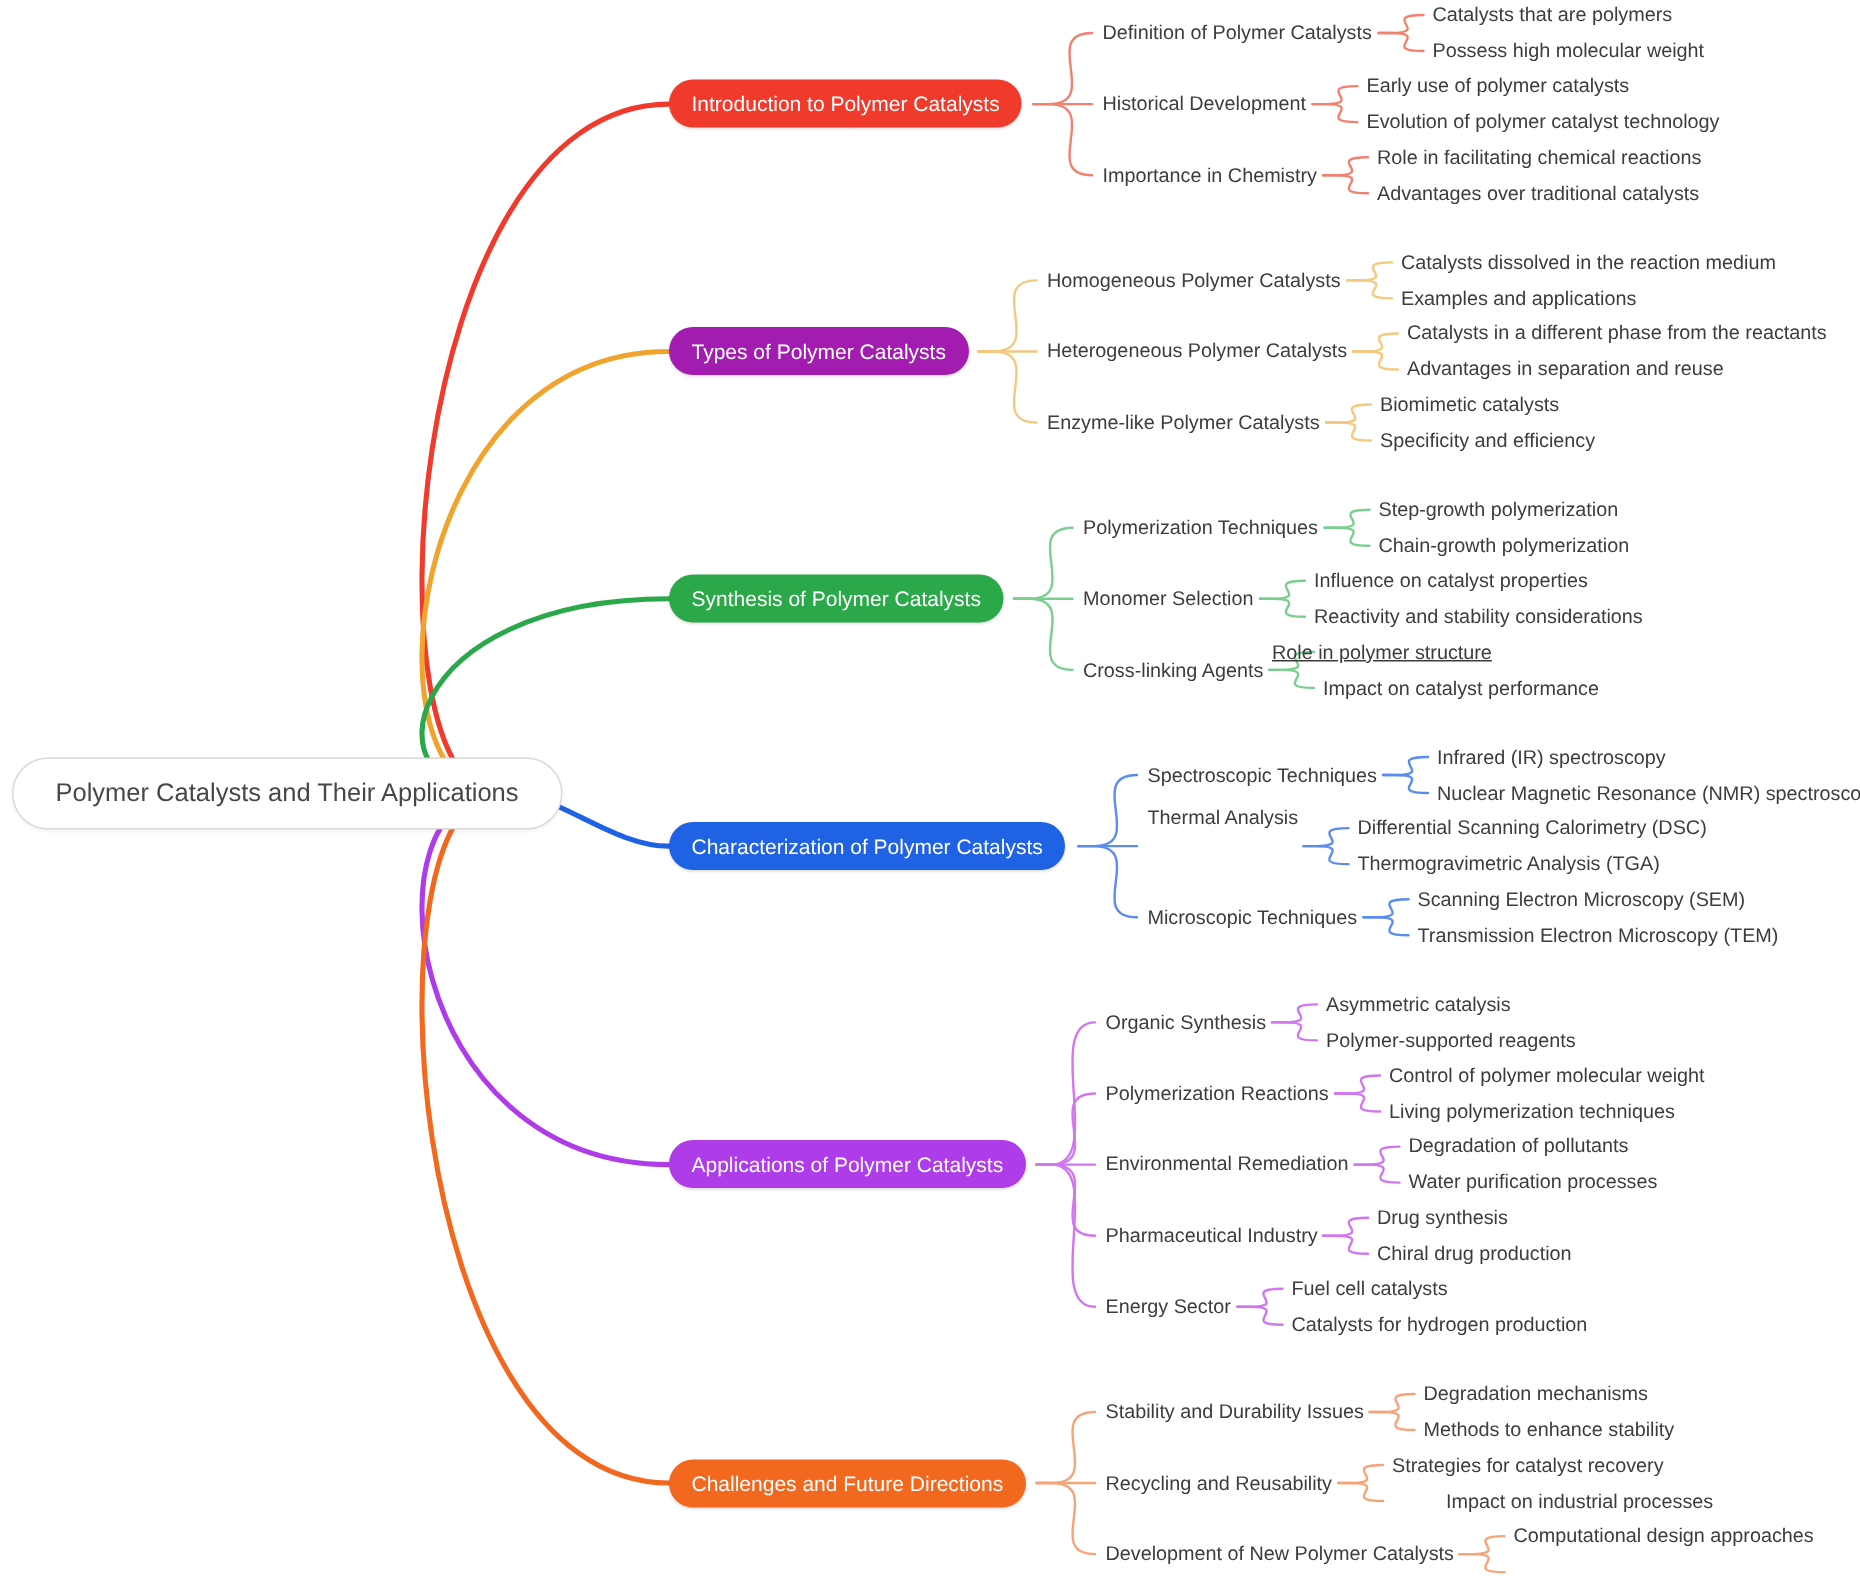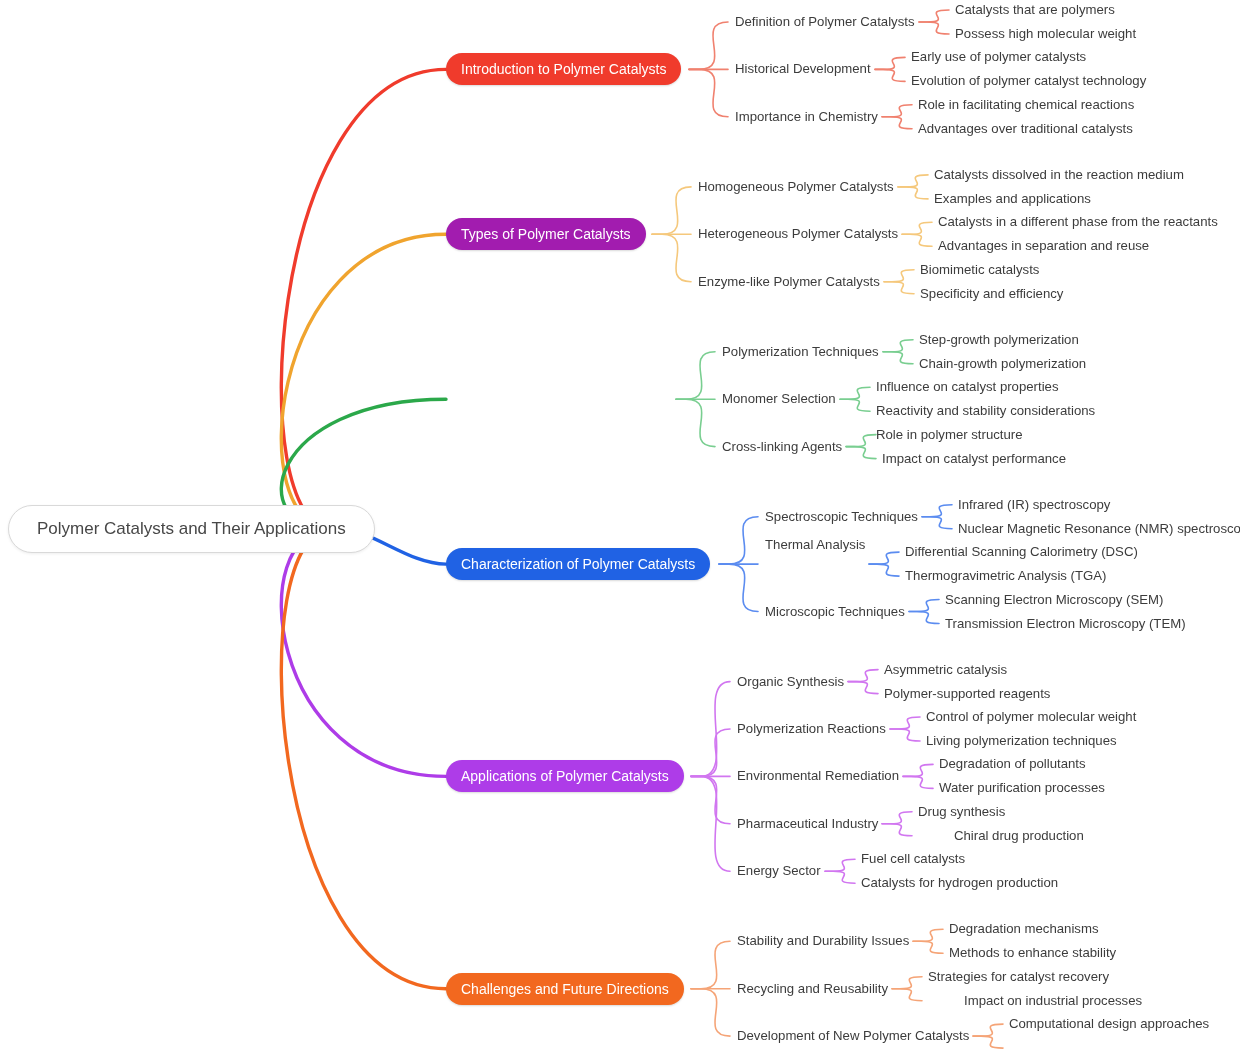--- a/index.html
+++ b/index.html
@@ -120,22 +120,23 @@
       <div class="leaf-label" style="top: 260.7px; left: 920px;">Biomimetic catalysts</div>
       <div class="leaf-label" style="top: 284.7px; left: 920px;">Specificity and efficiency</div>
       <div class="main-node" style="left: 446px; top: 218.3px; background: #a21caf;">Types of Polymer Catalysts</div>
       <div class="sub-label" style="top: 342.8px; left: 722px;">Polymerization Techniques</div>
       <div class="leaf-label" style="top: 330.8px; left: 919px;">Step-growth polymerization</div>
       <div class="leaf-label" style="top: 354.8px; left: 919px;">Chain-growth polymerization</div>
       <div class="sub-label" style="top: 390.2px; left: 722px;">Monomer Selection</div>
       <div class="leaf-label" style="top: 378.2px; left: 876px;">Influence on catalyst properties</div>
       <div class="leaf-label" style="top: 402.2px; left: 876px;">Reactivity and stability considerations</div>
       <div class="sub-label" style="top: 437.6px; left: 722px;">Cross-linking Agents</div>
-      <div class="leaf-label" style="top: 425.6px; left: 876px;">Role in polymer structure</div>
+      <div class="leaf-label" style="top: 425.6px; left: 848px; text-decoration: underline;">Role in polymer structure</div>
       <div class="leaf-label" style="top: 449.6px; left: 882px;">Impact on catalyst performance</div>
+      <div class="main-node" style="left: 446px; top: 383.2px; background: rgb(43, 168, 74);">Synthesis of Polymer Catalysts</div>
       <div class="sub-label" style="top: 507.7px; left: 765px;">Spectroscopic Techniques</div>
       <div class="leaf-label" style="top: 495.7px; left: 958px;">Infrared (IR) spectroscopy</div>
       <div class="leaf-label" style="top: 519.7px; left: 958px;">Nuclear Magnetic Resonance (NMR) spectroscopy</div>
       <div class="sub-label" style="top: 536px; left: 765px;">Thermal Analysis</div>
       <div class="leaf-label" style="top: 543.1px; left: 905px;">Differential Scanning Calorimetry (DSC)</div>
       <div class="leaf-label" style="top: 567.1px; left: 905px;">Thermogravimetric Analysis (TGA)</div>
       <div class="sub-label" style="top: 602.5px; left: 765px;">Microscopic Techniques</div>
       <div class="leaf-label" style="top: 590.5px; left: 945px;">Scanning Electron Microscopy (SEM)</div>
       <div class="leaf-label" style="top: 614.5px; left: 945px;">Transmission Electron Microscopy (TEM)</div>
       <div class="main-node" style="left: 446px; top: 548.1px; background: rgb(32, 98, 228);">Characterization of Polymer Catalysts</div>
@@ -143,21 +144,21 @@
       <div class="leaf-label" style="top: 660.6px; left: 884px;">Asymmetric catalysis</div>
       <div class="leaf-label" style="top: 684.6px; left: 884px;">Polymer-supported reagents</div>
       <div class="sub-label" style="top: 720px; left: 737px;">Polymerization Reactions</div>
       <div class="leaf-label" style="top: 708px; left: 926px;">Control of polymer molecular weight</div>
       <div class="leaf-label" style="top: 732px; left: 926px;">Living polymerization techniques</div>
       <div class="sub-label" style="top: 767.4px; left: 737px;">Environmental Remediation</div>
       <div class="leaf-label" style="top: 755.4px; left: 939px;">Degradation of pollutants</div>
       <div class="leaf-label" style="top: 779.4px; left: 939px;">Water purification processes</div>
       <div class="sub-label" style="top: 814.8px; left: 737px;">Pharmaceutical Industry</div>
       <div class="leaf-label" style="top: 802.8px; left: 918px;">Drug synthesis</div>
-      <div class="leaf-label" style="top: 826.8px; left: 918px; margin-left: 36px;">Chiral drug production</div>
+      <div class="leaf-label" style="top: 826.8px; left: 918px;">Chiral drug production</div>
       <div class="sub-label" style="top: 862.2px; left: 737px;">Energy Sector</div>
       <div class="leaf-label" style="top: 850.2px; left: 861px;">Fuel cell catalysts</div>
       <div class="leaf-label" style="top: 874.2px; left: 861px;">Catalysts for hydrogen production</div>
       <div class="main-node" style="left: 446px; top: 760.4px; background: rgb(174, 60, 232);">Applications of Polymer Catalysts</div>
       <div class="sub-label" style="top: 932.3px; left: 737px;">Stability and Durability Issues</div>
       <div class="leaf-label" style="top: 920.3px; left: 949px;">Degradation mechanisms</div>
       <div class="leaf-label" style="top: 944.3px; left: 949px;">Methods to enhance stability</div>
       <div class="sub-label" style="top: 979.7px; left: 737px;">Recycling and Reusability</div>
       <div class="leaf-label" style="top: 967.7px; left: 928px;">Strategies for catalyst recovery</div>
       <div class="leaf-label" style="top: 991.7px; left: 964px;">Impact on industrial processes</div>

